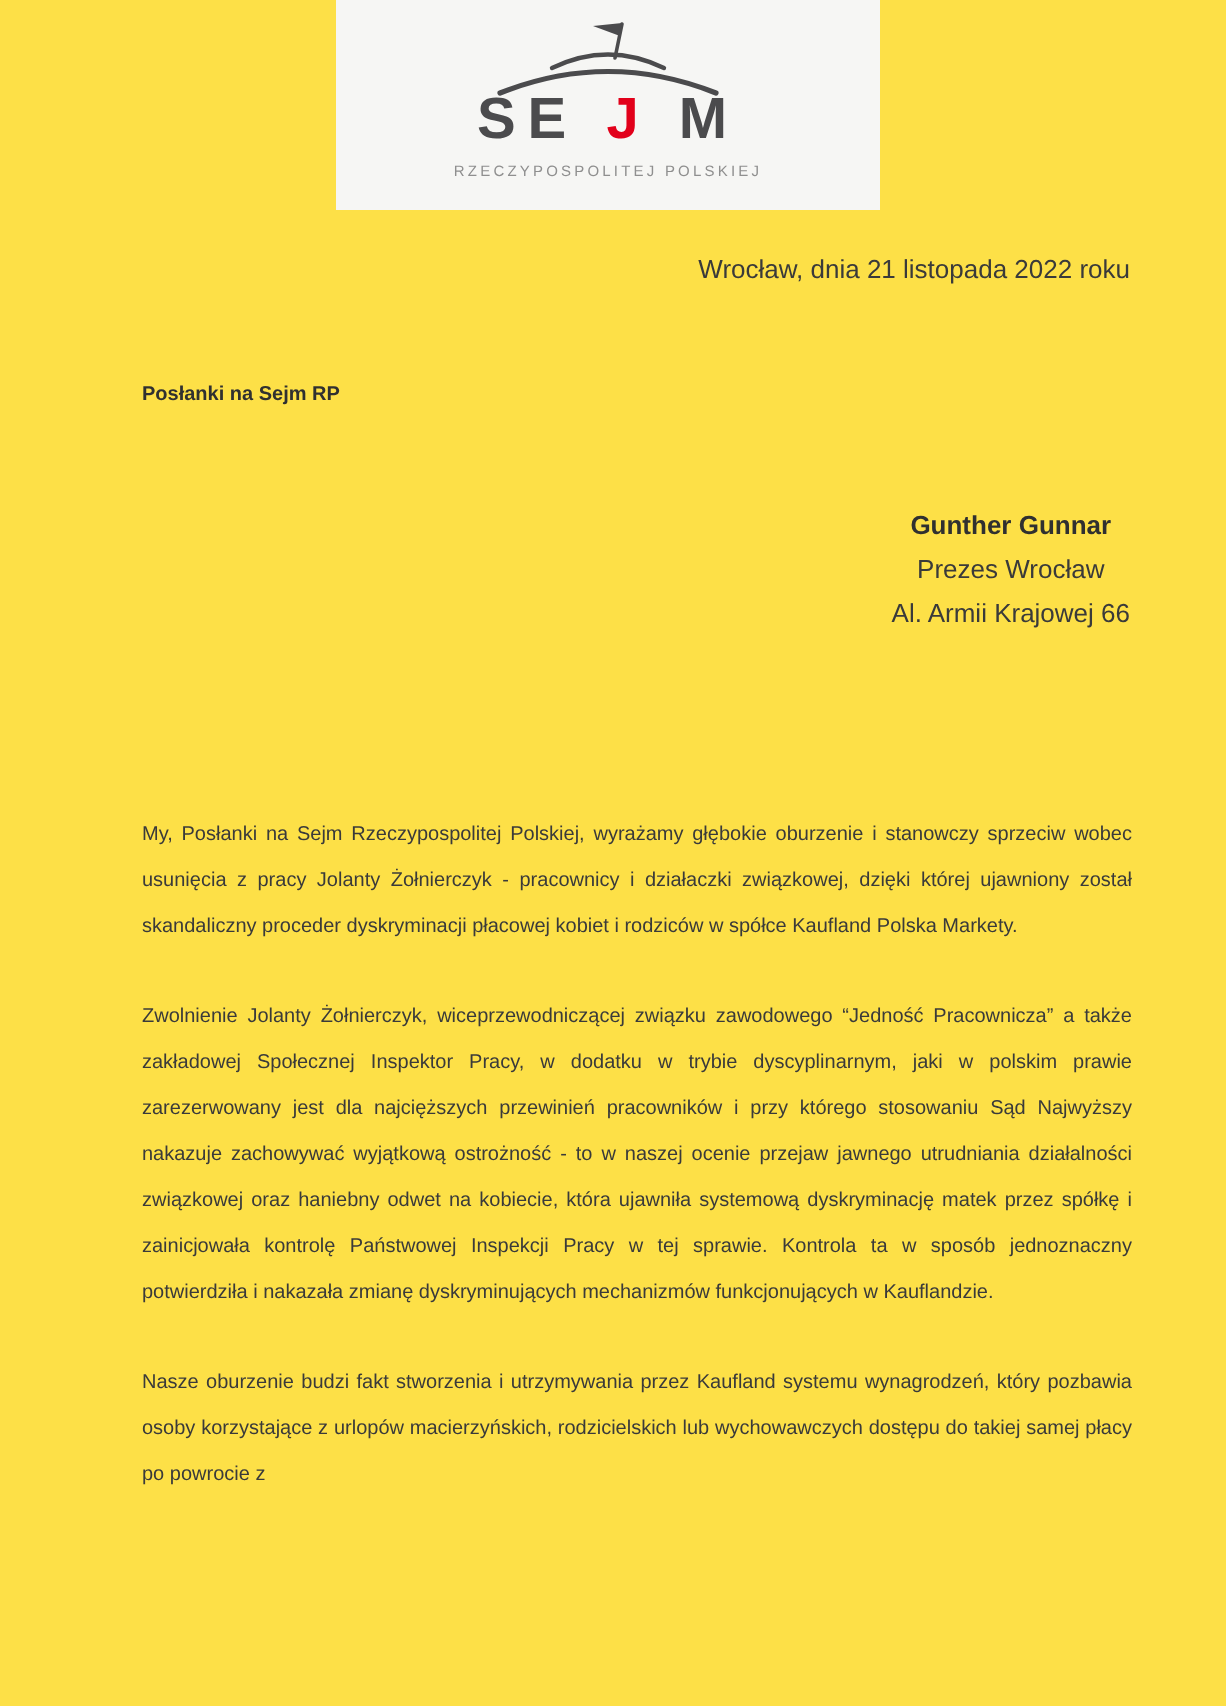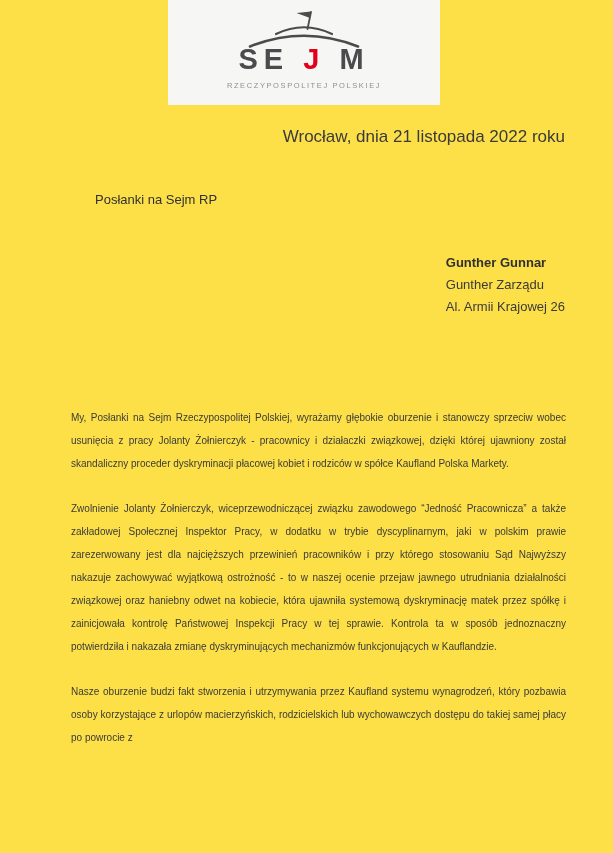--- a/index.html
+++ b/index.html
@@ -22,41 +22,40 @@
     left: 168px;
     top: 0;
     width: 272px;
     height: 105px;
   }
   
   .date-line {
     position: absolute;
     top: 127px;
     right: 48px;
-    font-size: 17px;
+    font-size: 13px;
     color: #3a3a3a;
     white-space: nowrap;
   }
   
   .sender {
     position: absolute;
     top: 192px;
     left: 71px;
-    font-size: 13px;
-    font-weight: normal;
+    font-size: 10px;
+    font-weight: bold;
     color: #303030;
     white-space: nowrap;
-    margin-left: 24px;
   }
   
   .recipient {
     position: absolute;
     top: 252px;
     right: 48px;
-    text-align: left;
+    text-align: center;
     font-size: 13px;
     line-height: 22px;
     color: #3a3a3a;
   }
   .recipient .name {
     font-weight: bold;
     color: #303030;
   }
   
   .body-text {
@@ -103,22 +102,22 @@
       <text x="136" y="88" text-anchor="middle" font-family="Liberation Sans, sans-serif" font-size="7.5" letter-spacing="1.6" fill="#8f8f8f">RZECZYPOSPOLITEJ POLSKIEJ</text>
     </svg>
   </div>
 
   <div class="date-line">Wrocław, dnia 21 listopada 2022 roku</div>
 
   <div class="sender">Posłanki na Sejm RP</div>
 
   <div class="recipient">
     <div class="name">Gunther Gunnar</div>
-    <div>Gunther Zarządu</div>
-    <div>Al. Armii Krajowej 26</div>
+    <div>Prezes Wrocław</div>
+    <div>Al. Armii Krajowej 66</div>
   </div>
 
   <div class="body-text">
     <p>My, Posłanki na Sejm Rzeczypospolitej Polskiej, wyrażamy głębokie oburzenie i stanowczy sprzeciw wobec usunięcia z pracy Jolanty Żołnierczyk - pracownicy i działaczki związkowej, dzięki której ujawniony został skandaliczny proceder dyskryminacji płacowej kobiet i rodziców w spółce Kaufland Polska Markety.</p>
     <p>Zwolnienie Jolanty Żołnierczyk, wiceprzewodniczącej związku zawodowego “Jedność Pracownicza” a także zakładowej Społecznej Inspektor Pracy, w dodatku w trybie dyscyplinarnym, jaki w polskim prawie zarezerwowany jest dla najcięższych przewinień pracowników i przy którego stosowaniu Sąd Najwyższy nakazuje zachowywać wyjątkową ostrożność - to w naszej ocenie przejaw jawnego utrudniania działalności związkowej oraz haniebny odwet na kobiecie, która ujawniła systemową dyskryminację matek przez spółkę i zainicjowała kontrolę Państwowej Inspekcji Pracy w tej sprawie. Kontrola ta w sposób jednoznaczny potwierdziła i nakazała zmianę dyskryminujących mechanizmów funkcjonujących w Kauflandzie.</p>
     <p>Nasze oburzenie budzi fakt stworzenia i utrzymywania przez Kaufland systemu wynagrodzeń, który pozbawia osoby korzystające z urlopów macierzyńskich, rodzicielskich lub wychowawczych dostępu do takiej samej płacy po powrocie z</p>
   </div>
 
 </div>
 

